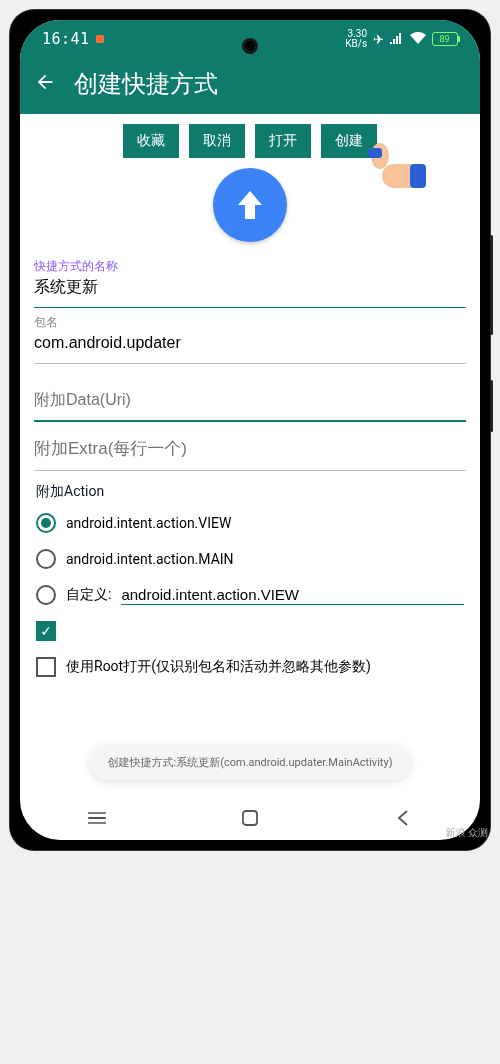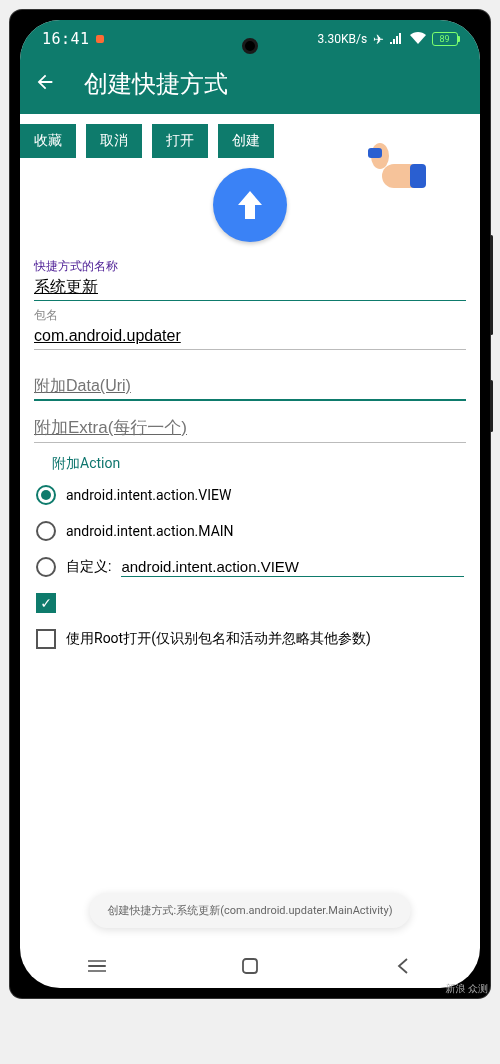--- a/index.html
+++ b/index.html
@@ -5,23 +5,23 @@
     * { margin: 0; padding: 0; box-sizing: border-box; }
     body {
       background: #f0f0f0;
       font-family: -apple-system, "Segoe UI", Roboto, sans-serif;
       display: flex;
       justify-content: center;
       padding: 10px;
     }
     .phone-frame {
       width: 480px;
-      height: 988px;
+      height: 840px;
       background: #000;
-      border-radius: 12px;
+      border-radius: 24px;
       padding: 10px;
       position: relative;
       box-shadow: 0 0 0 1px #333;
     }
     .screen {
       width: 100%;
       height: 100%;
       background: #fff;
       border-radius: 40px;
       overflow: hidden;
@@ -48,43 +48,44 @@
       height: 38px;
       display: flex;
       align-items: center;
       justify-content: space-between;
       padding: 0 22px 0 22px;
       font-size: 14px;
     }
     .status-left { display: flex; align-items: center; gap: 6px; font-family: monospace; }
     .status-left .time { font-size: 15px; letter-spacing: 0.5px; }
     .status-right { display: flex; align-items: center; gap: 6px; font-size: 11px; }
-    .status-right .netkbs { display: flex; flex-direction: row; align-items: flex-end; line-height: 1; font-size: 12px; justify-content: flex-end; }
+    .status-right .netkbs { display: flex; flex-direction: column; align-items: flex-end; line-height: 1; font-size: 10px; justify-content: flex-end; }
     .sig-icon, .wifi-icon, .plane-icon { font-size: 13px; }
     .battery {
       width: 26px; height: 14px; border: 1.5px solid #7cff6e; border-radius: 3px;
       position: relative; display: flex; align-items: center; justify-content: center;
       font-size: 9px; color: #7cff6e; padding-right: 1px;
     }
     .battery::after { content:""; position:absolute; right:-3px; top:3px; width:2px; height:6px; background:#7cff6e; border-radius:0 1px 1px 0;}
     .rec-dot { width: 8px; height: 8px; background:#ff6b35; border-radius:2px; }
     
     .app-bar {
       background: #0e7b6c;
       color: #fff;
       padding: 10px 28px 14px 14px;
       display: flex;
       align-items: center;
-      gap: 28px;
+      gap: 18px;
     }
     .back-arrow { font-size: 22px; }
     .app-title { font-size: 24px; font-weight: 400; }
     
     .action-row {
       display: flex;
+      justify-content: center;
       gap: 10px;
       padding: 10px 0 4px 0;
       position: relative;
     }
     .action-btn {
       background: #0e7b6c;
       color: #fff;
       border: none;
       padding: 8px 14px;
       font-size: 14px;
@@ -99,36 +100,35 @@
     .icon-caption { text-align: center; color: #888; font-size: 13px; padding: 4px 0 6px 0; }
     .icon-preview-wrap { display: flex; justify-content: center; padding: 6px 0 16px 0; }
     .icon-preview {
       width: 74px; height: 74px; border-radius: 50%;
       background: #3a82f6; display:flex; align-items:center; justify-content:center;
       box-shadow: 0 2px 4px rgba(0,0,0,0.2);
     }
     
     .content { padding: 0 14px; flex: 1; overflow: hidden; }
     .field { margin-bottom: 6px; }
-    .field-label { font-size: 12px; color: #4c1d95; }
+    .field-label { font-size: 12px; color: #8b5cf6; }
     .field-label.muted { color: #888; }
     .field-value {
       width: 100%;
       border: none;
       border-bottom: 1.5px solid #0e7b6c;
       font-size: 16px;
-      padding: 3px 0 4px 0;
+      padding: 3px 0 11px 0;
       outline: none;
       background: transparent;
-      text-decoration: underline;
     }
     .field-value.gray-border { border-bottom-color: #bbb; }
     .field-value.thick { border-bottom-width: 2px; }
     .section-gap { height: 18px; }
-    .section-title { font-size: 14px; color: #0f766e; padding: 4px 2px; margin-left: 16px; }
+    .section-title { font-size: 14px; color: #0f172a; padding: 4px 2px; }
     
     .opt-row { display: flex; align-items: center; gap: 10px; padding: 8px 2px; font-size: 14px; }
     .radio {
       width: 20px; height: 20px; border-radius: 50%;
       border: 2px solid #555; display:flex; align-items:center; justify-content:center; flex-shrink:0;
     }
     .radio.sel { border-color: #0e7b6c; }
     .radio.sel::after { content:""; width:10px; height:10px; border-radius:50%; background:#0e7b6c; }
     .checkbox {
       width: 20px; height: 20px; border: 2px solid #555; display:flex;
@@ -154,21 +154,21 @@
       white-space: nowrap;
     }
     
     .nav-bar {
       height: 44px;
       display:flex; align-items:center; justify-content:space-around;
       border-top: none;
     }
     .nav-btn { width:40px; display:flex; align-items:center; justify-content:center; color:#444;}
     .watermark {
-      position: absolute; right: 2px; bottom: 4px; font-size: 10px; color: #aaa;
+      position: absolute; right: 2px; bottom: 12px; font-size: 10px; color: #aaa;
       writing-mode: horizontal-tb; text-align:center; line-height:1.1;
     }
     .side-btn { position:absolute; background:#222; border-radius:2px; }
     .vol { right:-3px; top:225px; width:3px; height:100px;}
     .pwr { right:-3px; top:370px; width:3px; height:52px;}
   </style>
 </head>
 <body>
 
 <div class="phone-frame">

